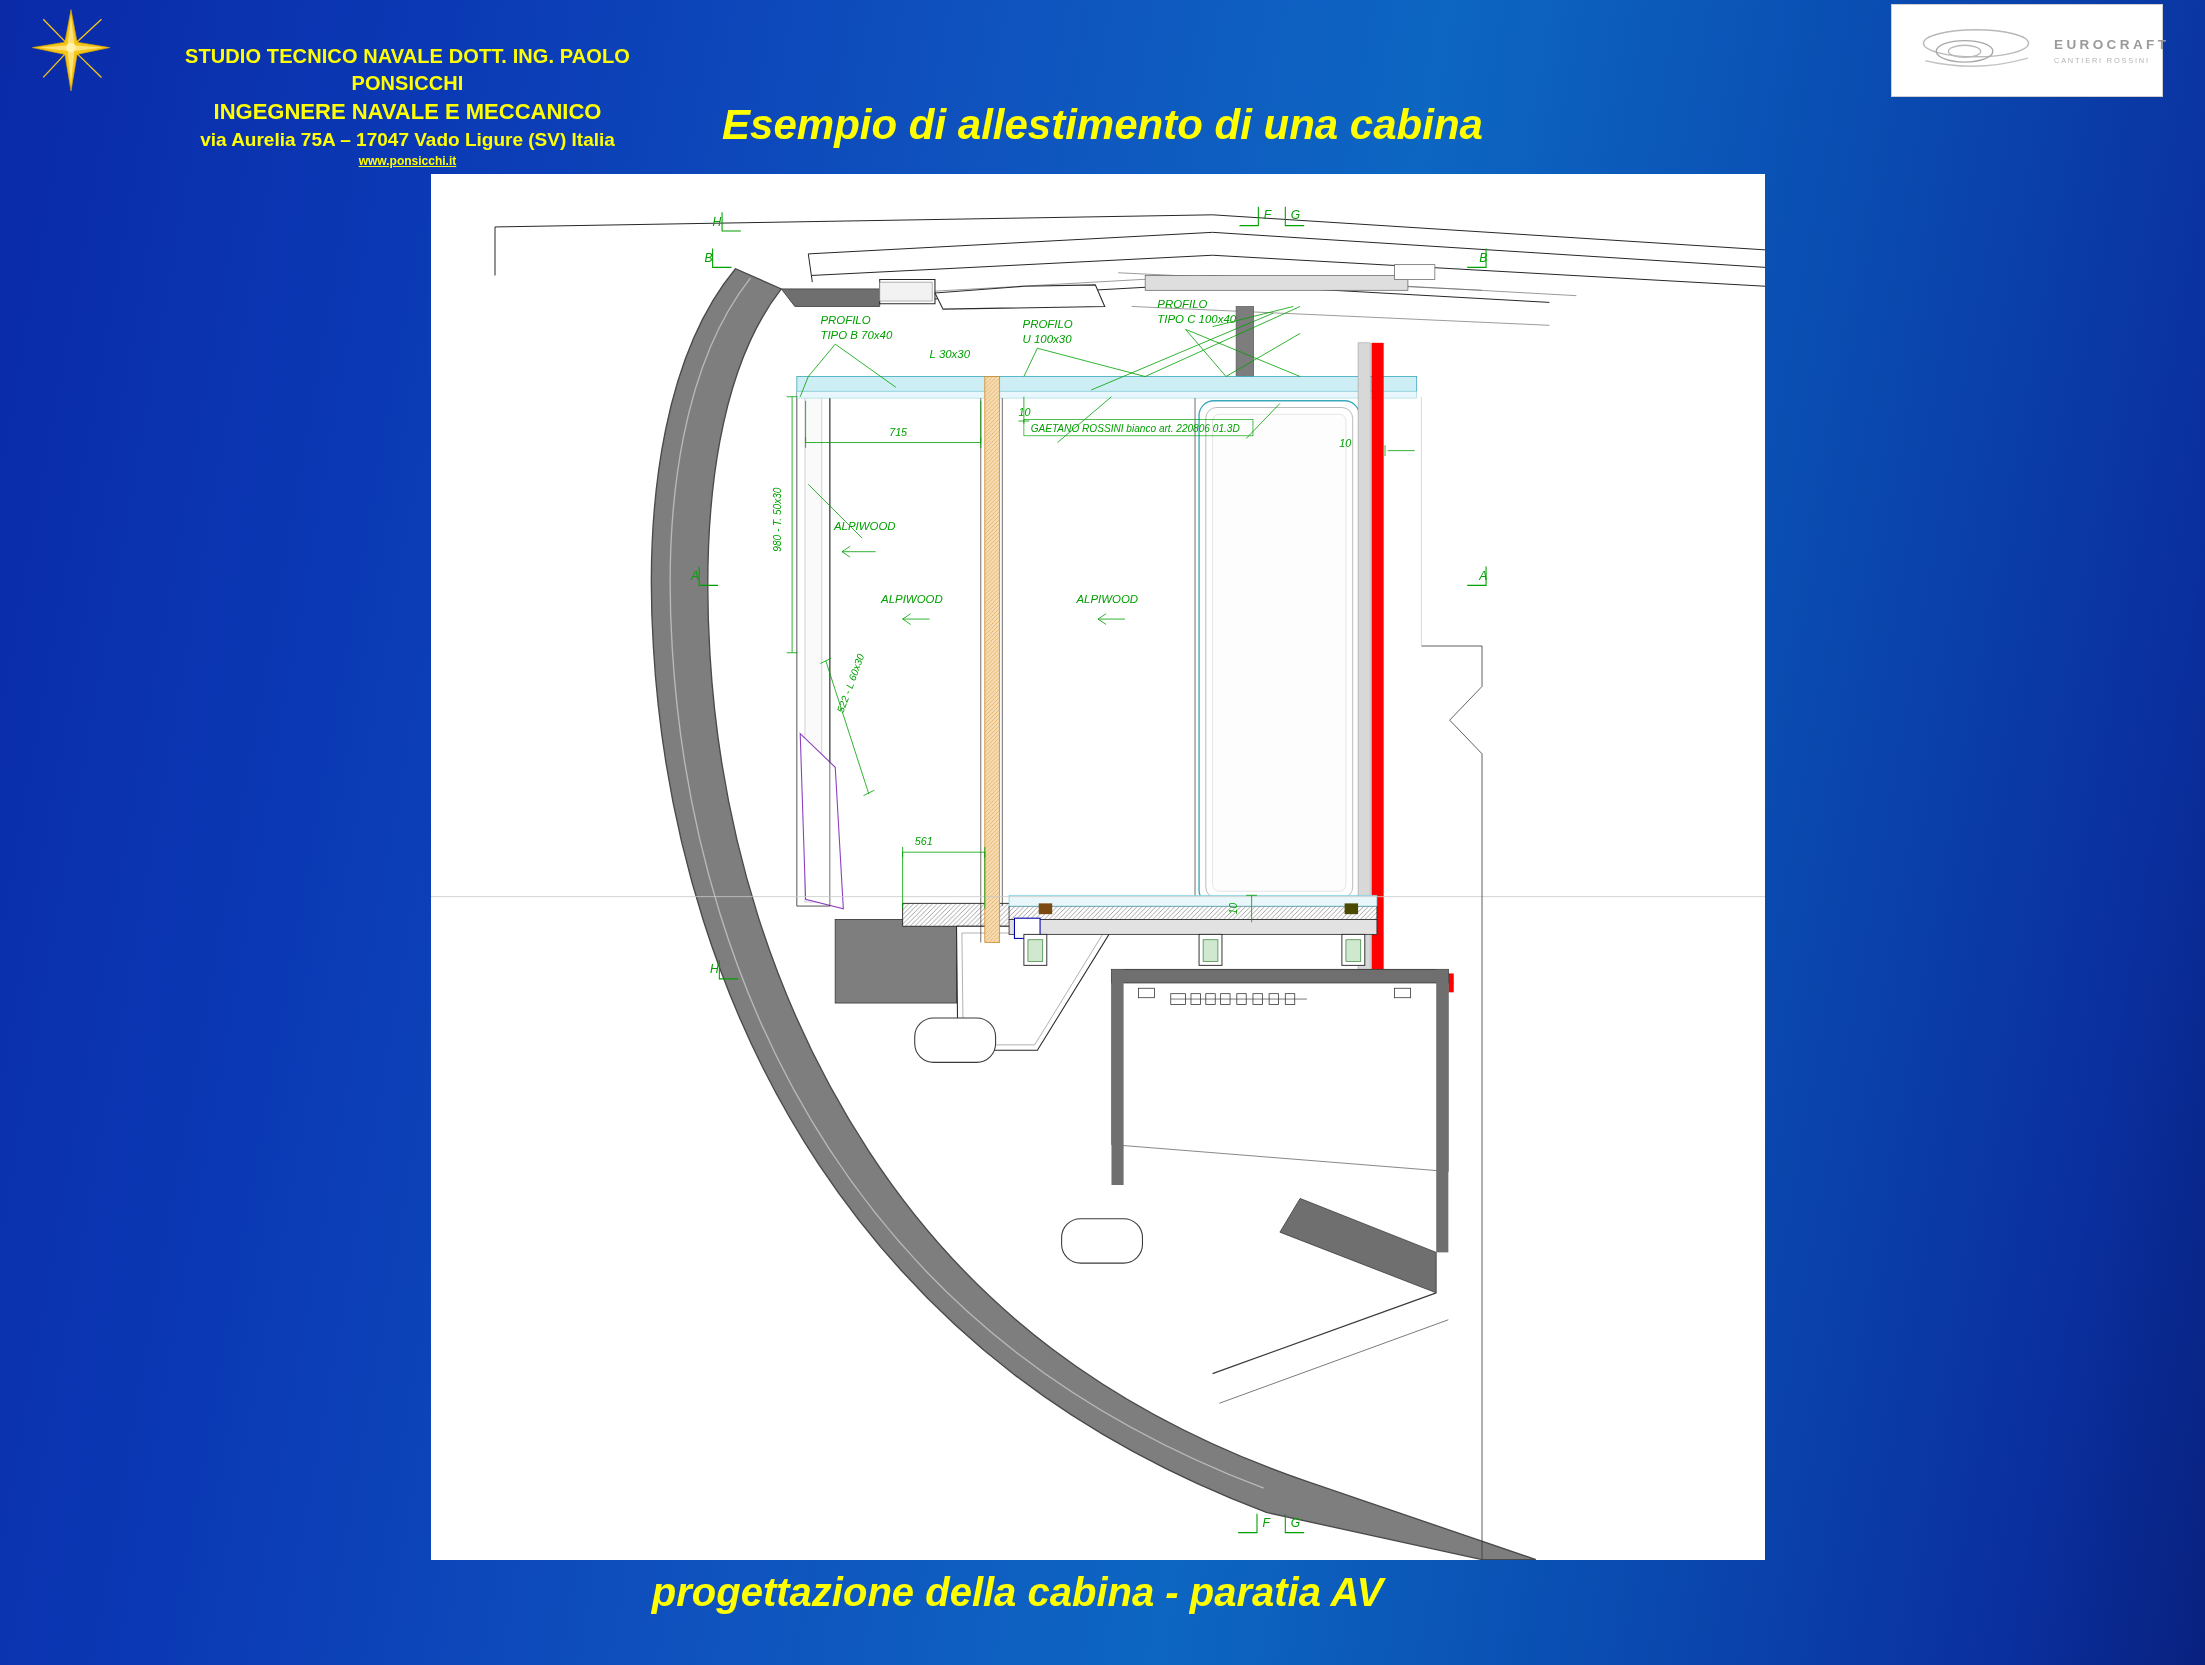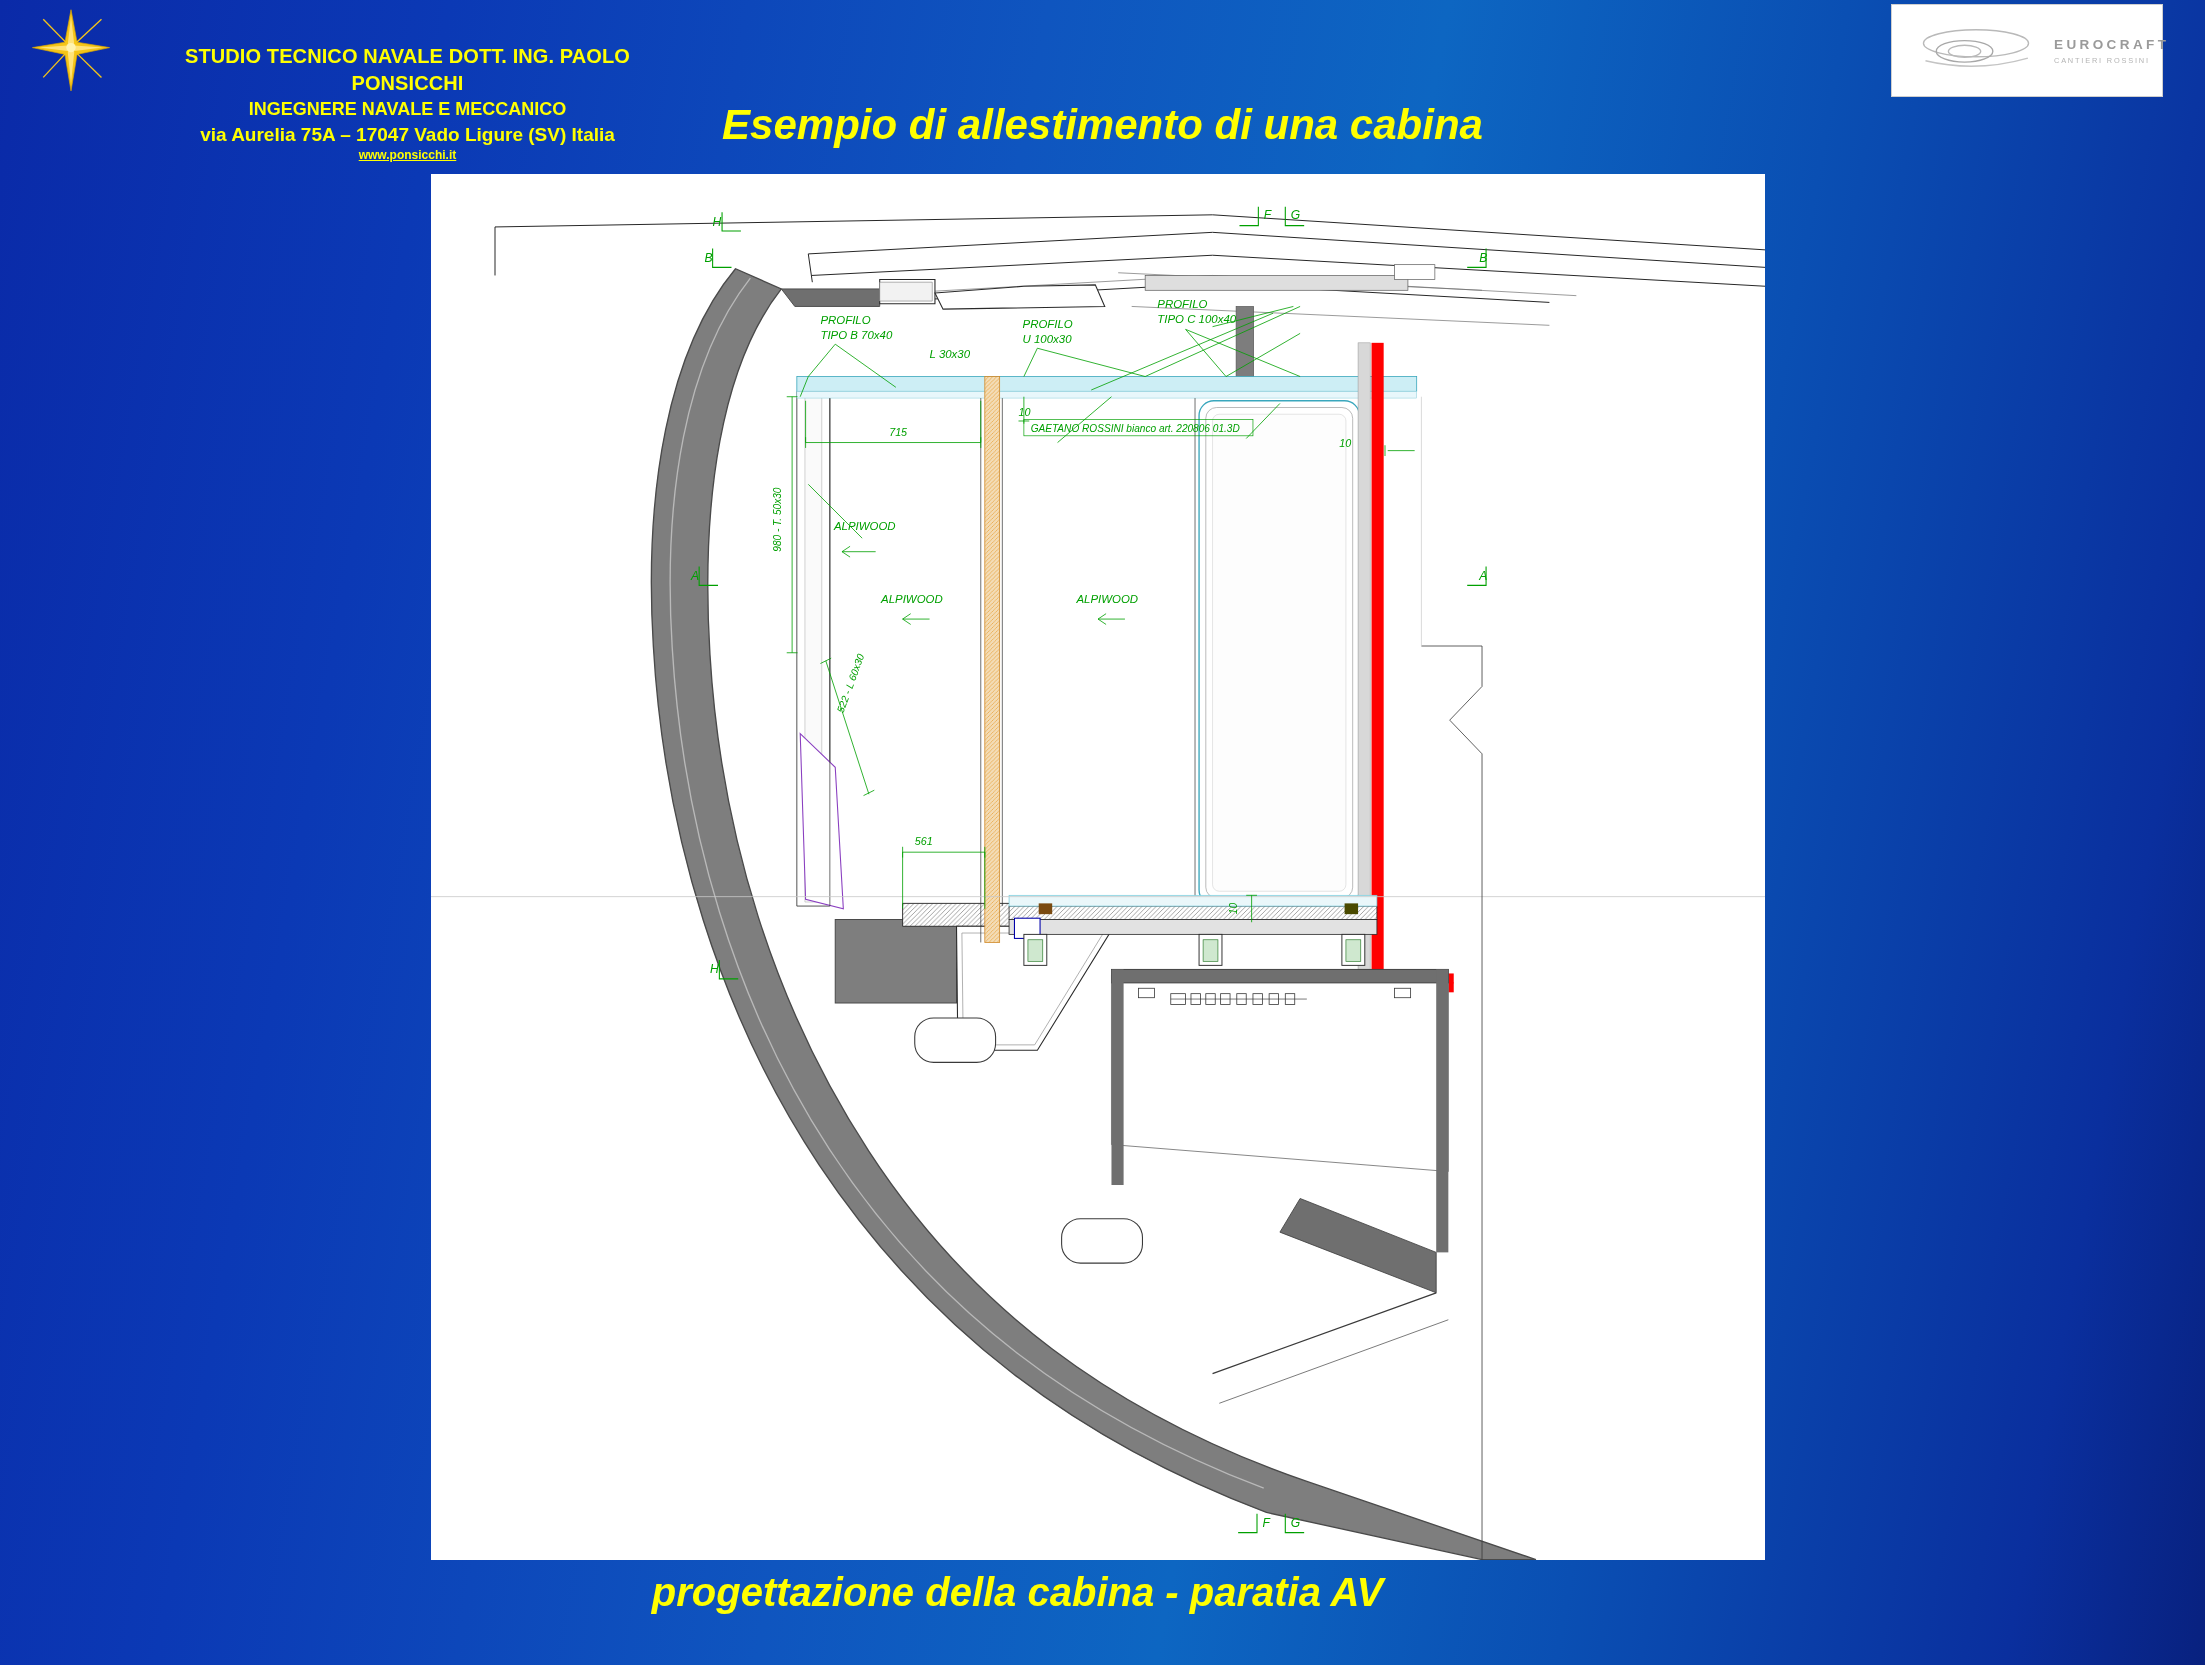--- a/index.html
+++ b/index.html
@@ -39,21 +39,21 @@
     position: absolute;
     left: 128px;
     top: 9.4px;
     width: 559px;
     text-align: center;
     color: #ffff00;
     font-weight: bold;
     line-height: 1.35;
   }
   .firm-line1 { font-size: 20px; letter-spacing: 0.1px; margin-top: 34px; }
-  .firm-line2 { font-size: 18px; }
+  .firm-line2 { font-size: 22px; }
   .firm-line3 { font-size: 19px; }
   .firm-line4 { font-size: 12px; text-decoration: underline; }
 
   #eurocraft-logo {
     position: absolute;
     left: 1891px;
     top: 4px;
     width: 270px;
     height: 91px;
     background: #ffffff;

